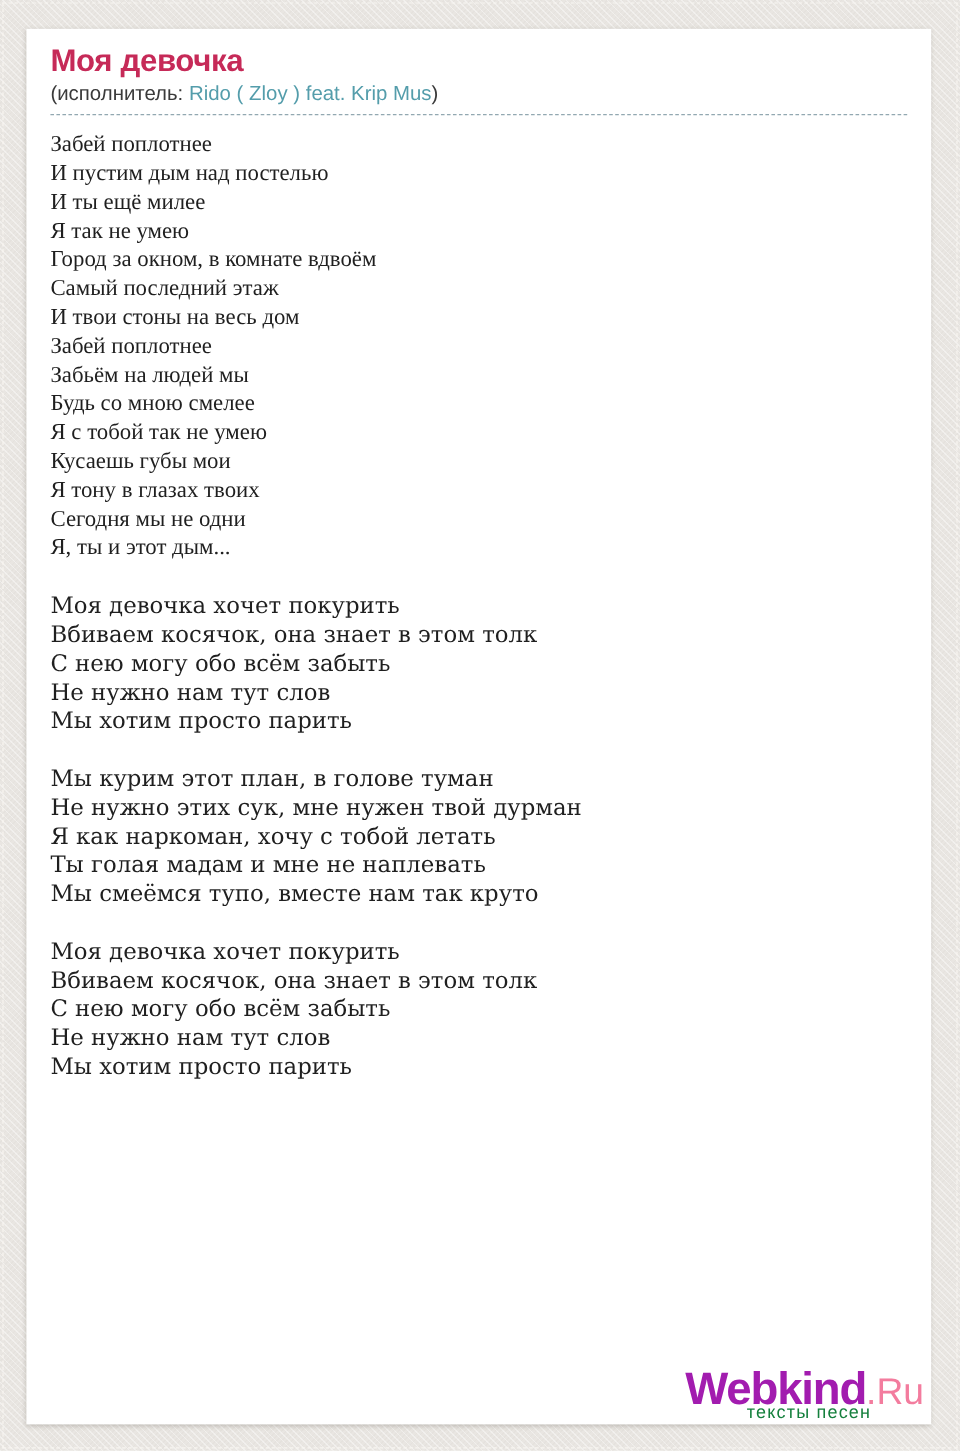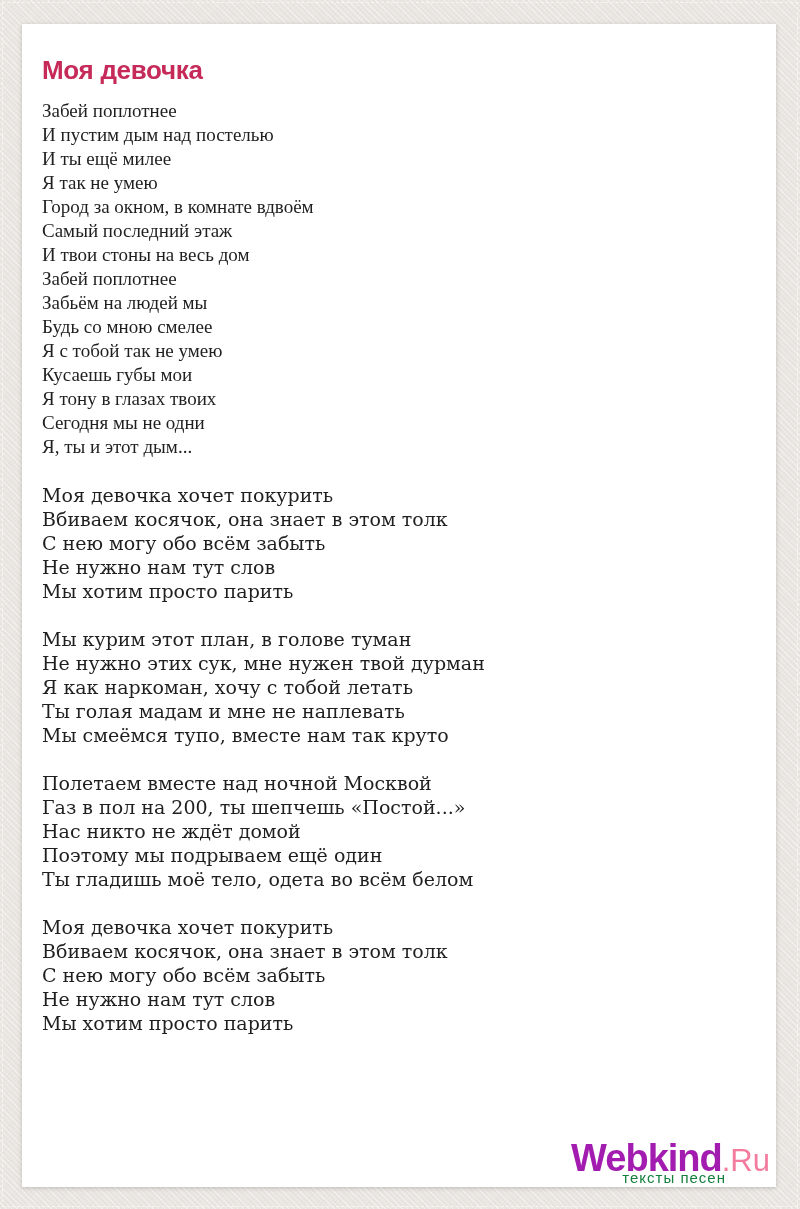--- a/index.html
+++ b/index.html
@@ -26,21 +26,21 @@
   }
   .card {
     position: absolute;
     left: 22px;
     top: 24px;
     width: 754px;
     height: 1163px;
     background: #ffffff;
     box-shadow: 0 1px 4px rgba(60,50,40,.25);
     box-sizing: border-box;
-    padding: 28px 20px 0 20px;
+    padding: 8px 20px 0 20px;
   }
   .song-title {
     margin: 4px 0 2px 0;
     font-size: 26px;
     line-height: 1.15;
     font-weight: bold;
     letter-spacing: -0.3px;
     color: #c62a58;
   }
   .artist-line {
@@ -99,26 +99,28 @@
 </style>
 </head>
 <body>
 
 <div class="page-dashed-frame"></div>
 
 <div class="card">
 
   <h1 class="song-title">Моя девочка</h1>
 
+  <div class="artist-line">
+    <span>(исполнитель: </span><a class="artist-link">Rido ( Zloy ) feat. Krip Mus</a><span>)</span>
+  </div>
 
   <div class="lyrics" id="lyrics">
       <p>Забей поплотнее<br>И пустим дым над постелью<br>И ты ещё милее<br>Я так не умею<br>Город за окном, в комнате вдвоём<br>Самый последний этаж<br>И твои стоны на весь дом<br>Забей поплотнее<br>Забьём на людей мы<br>Будь со мною смелее<br>Я с тобой так не умею<br>Кусаешь губы мои<br>Я тону в глазах твоих<br>Сегодня мы не одни<br>Я, ты и этот дым...</p>
       <p>Моя девочка хочет покурить<br>Вбиваем косячок, она знает в этом толк<br>С нею могу обо всём забыть<br>Не нужно нам тут слов<br>Мы хотим просто парить</p>
       <p>Мы курим этот план, в голове туман<br>Не нужно этих сук, мне нужен твой дурман<br>Я как наркоман, хочу с тобой летать<br>Ты голая мадам и мне не наплевать<br>Мы смеёмся тупо, вместе нам так круто</p>
-      <p>Полетаем вместе над ночной Москвой<br>Газ в пол на 200, ты шепчешь «Постой...»<br>Нас никто не ждёт домой<br>Поэтому мы подрываем ещё один<br>Ты гладишь моё тело, одета во всём белом</p>
       <p>Моя девочка хочет покурить<br>Вбиваем косячок, она знает в этом толк<br>С нею могу обо всём забыть<br>Не нужно нам тут слов<br>Мы хотим просто парить</p>
     </div>
 
   <a class="site-logo">
     <span class="logo-main">Webkind</span><span class="logo-suffix">.Ru</span>
     <span class="logo-tagline">тексты песен</span>
   </a>
 
 </div>
 

